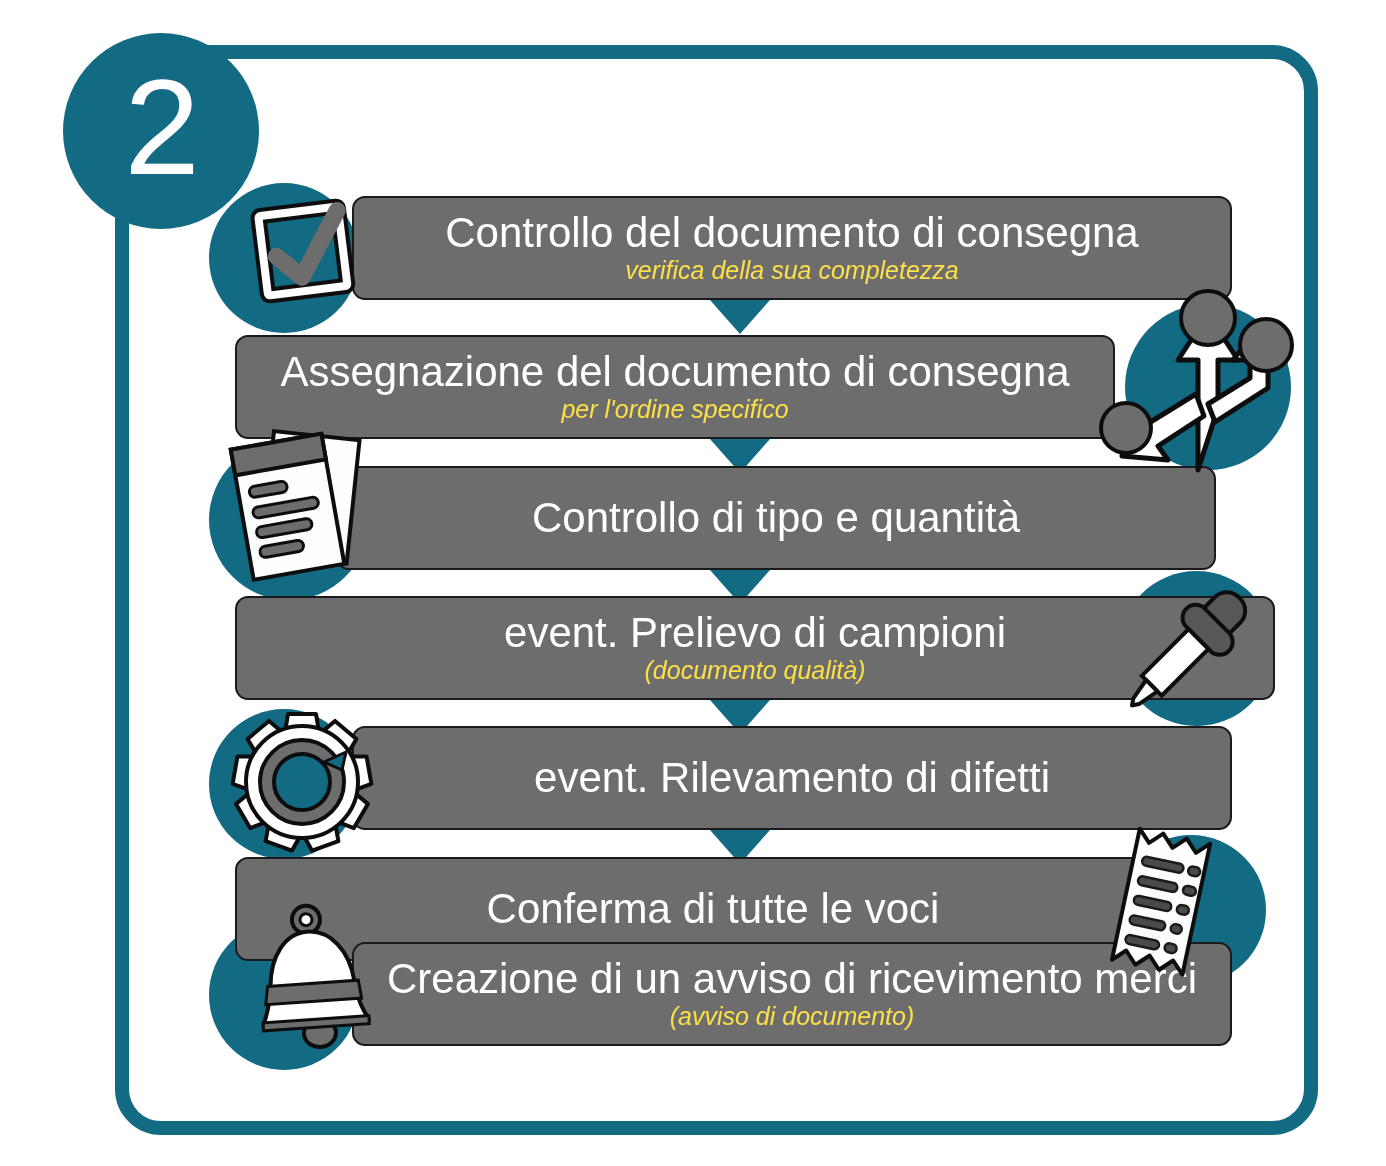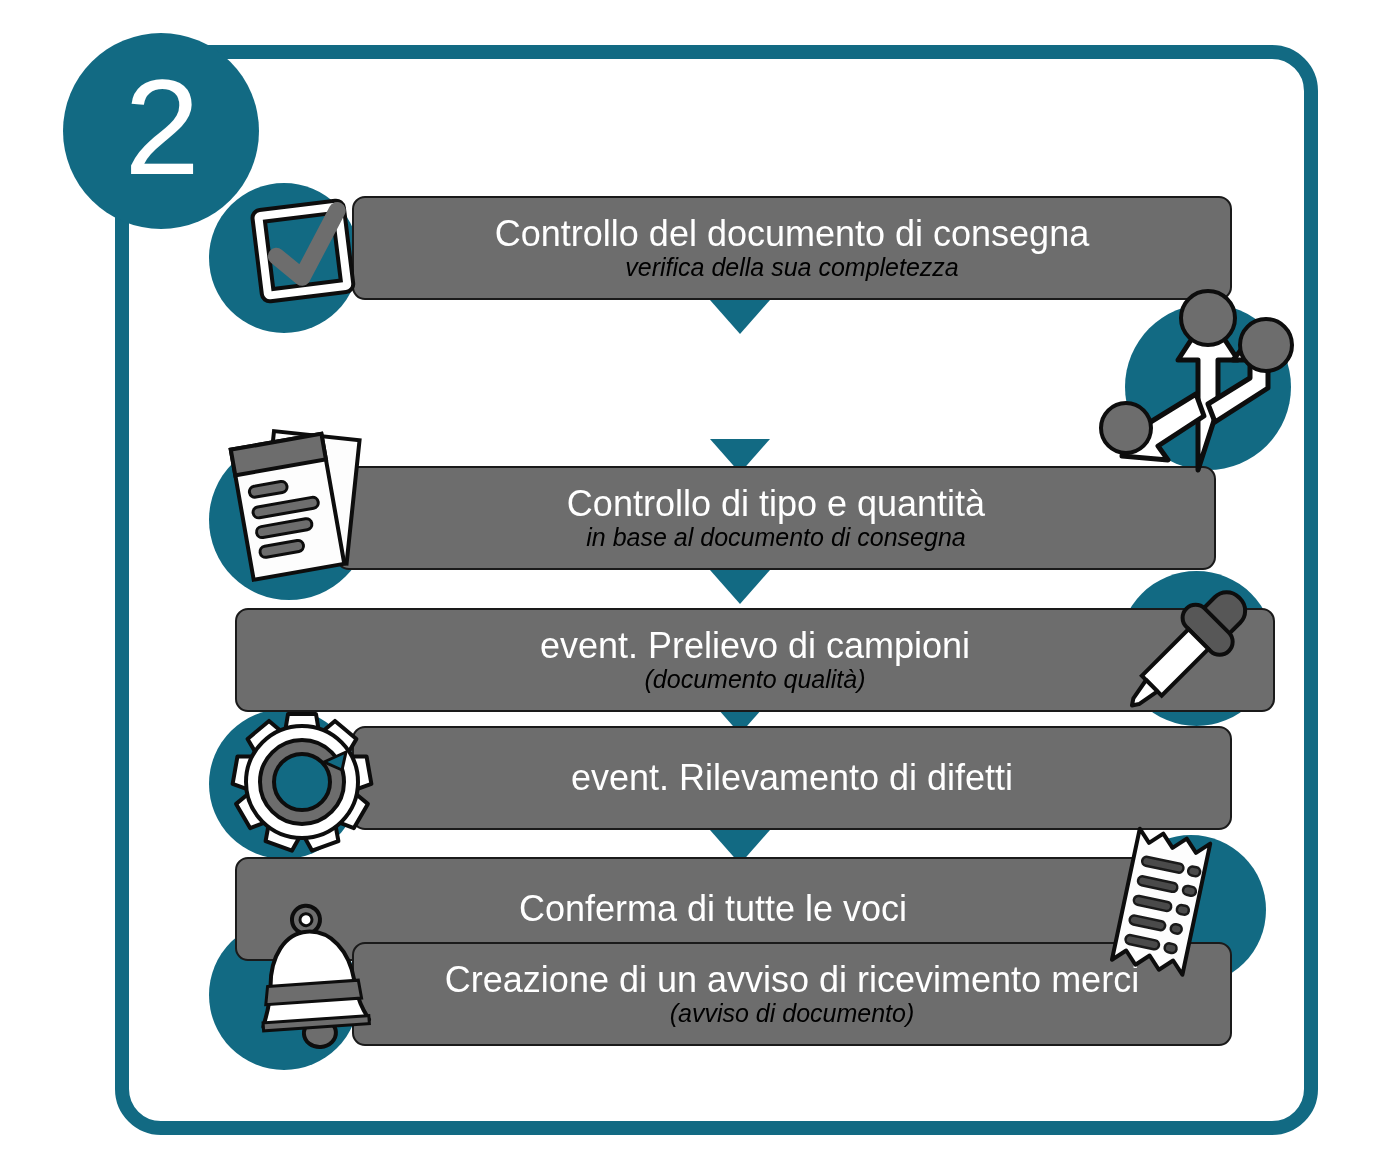--- a/index.html
+++ b/index.html
@@ -81,27 +81,27 @@
     border-radius: 13px;
     box-sizing: border-box;
     z-index: 4;
     display: flex;
     flex-direction: column;
     align-items: center;
     justify-content: center;
   }
   .bar .title {
     color: #ffffff;
-    font-size: 36px;
+    font-size: 42px;
     line-height: 1.04;
     white-space: nowrap;
     font-family: "Liberation Sans", sans-serif;
   }
   .bar .sub {
-    color: #000000;
+    color: #fde047;
     font-size: 25px;
     font-style: italic;
     line-height: 1.1;
     margin-top: 2px;
     white-space: nowrap;
     font-family: "Liberation Sans", sans-serif;
   }
   .bar.single .title { margin-top: 0; }
 
   
@@ -147,39 +147,42 @@
           <rect x="26" y="22" width="68" height="68" fill="#126a83" stroke="#0d0d0d" stroke-width="4"></rect>
           <path d="M33 58 L56 82 L99 20" fill="none" stroke="#6d6d6d" stroke-width="17" stroke-linecap="round" stroke-linejoin="round"></path>
         </g>
       </svg>
     </div>
     <div class="connector" style="left:710px; top:104px;"></div>
   </div>
 
   <div class="row" style="top:335px;">
     <div class="icon-circle" style="left:1125px; top:-31px; width:166px; height:166px;"></div>
+    <div class="bar" style="left:235px; top:0px; width:880px; height:104px;">
+      <span class="title">Assegnazione del documento di consegna</span>
+      <span class="sub">per l'ordine specifico</span>
+    </div>
     <div class="icon-art" style="left:1100px; top:-35px;">
       <svg width="200" height="180" viewBox="0 0 200 180">
 
         <path d="M98 170 L98 108 L98 60 L78 60 L108 14 L138 60 L118 60 L118 108 Z" fill="#ffffff" stroke="#0d0d0d" stroke-width="5" stroke-linejoin="round"></path>
         <path d="M108 104 L150 78 L150 60 L133 60 L160 26 L185 62 L168 62 L168 88 L115 122 Z" fill="#ffffff" stroke="#0d0d0d" stroke-width="5" stroke-linejoin="round"></path>
         <path d="M104 116 L58 146 L68 160 L22 156 L34 112 L44 126 L96 94 Z" fill="#ffffff" stroke="#0d0d0d" stroke-width="5" stroke-linejoin="round"></path>
         <circle cx="108" cy="18" r="27" fill="#6d6d6d" stroke="#0d0d0d" stroke-width="4"></circle>
         <circle cx="166" cy="45" r="26" fill="#6d6d6d" stroke="#0d0d0d" stroke-width="4"></circle>
         <circle cx="26" cy="128" r="25" fill="#6d6d6d" stroke="#0d0d0d" stroke-width="4"></circle>
       </svg>
     </div>
     <div class="connector" style="left:710px; top:104px;"></div>
   </div>
 
   <div class="row" style="top:466px;">
     <div class="icon-circle" style="left:209px; top:-26px; width:160px; height:160px;"></div>
     <div class="bar" style="left:336px; top:0px; width:880px; height:104px;">
       <span class="title">Controllo di tipo e quantità</span>
-      <span class="sub">in base al documento di consegna</span>
     </div>
     <div class="icon-art" style="left:222px; top:-42px;">
       <svg width="150" height="170" viewBox="0 0 150 170">
 
         <g transform="rotate(6 75 85)">
           <rect x="44" y="10" width="86" height="124" fill="#fdfdfd" stroke="#0d0d0d" stroke-width="4"></rect>
         </g>
 
         <g transform="rotate(-10 70 85)">
           <rect x="20" y="16" width="92" height="132" fill="#fdfdfd" stroke="#0d0d0d" stroke-width="4"></rect>
@@ -191,21 +194,21 @@
             <rect x="31" y="117" width="44" height="11" rx="5.5"></rect>
           </g>
         </g>
       </svg>
     </div>
     <div class="connector" style="left:710px; top:104px;"></div>
   </div>
 
   <div class="row" style="top:596px;">
     <div class="icon-circle" style="left:1119px; top:-25px; width:155px; height:155px;"></div>
-    <div class="bar" style="left:235px; top:12px; width:1040px; height:104px;">
+    <div class="bar" style="left:235px; top:0px; width:1040px; height:104px;">
       <span class="title">event. Prelievo di campioni</span>
       <span class="sub">(documento qualità)</span>
     </div>
     <div class="icon-art" style="left:1090px; top:-25px;">
       <svg width="190" height="160" viewBox="0 0 190 160">
         <g transform="rotate(45 95 80)">
 
           <rect x="78" y="4" width="36" height="64" rx="17" fill="#575757" stroke="#0d0d0d" stroke-width="4"></rect>
           <rect x="66" y="36" width="60" height="26" rx="13" fill="#575757" stroke="#0d0d0d" stroke-width="4"></rect>
 

